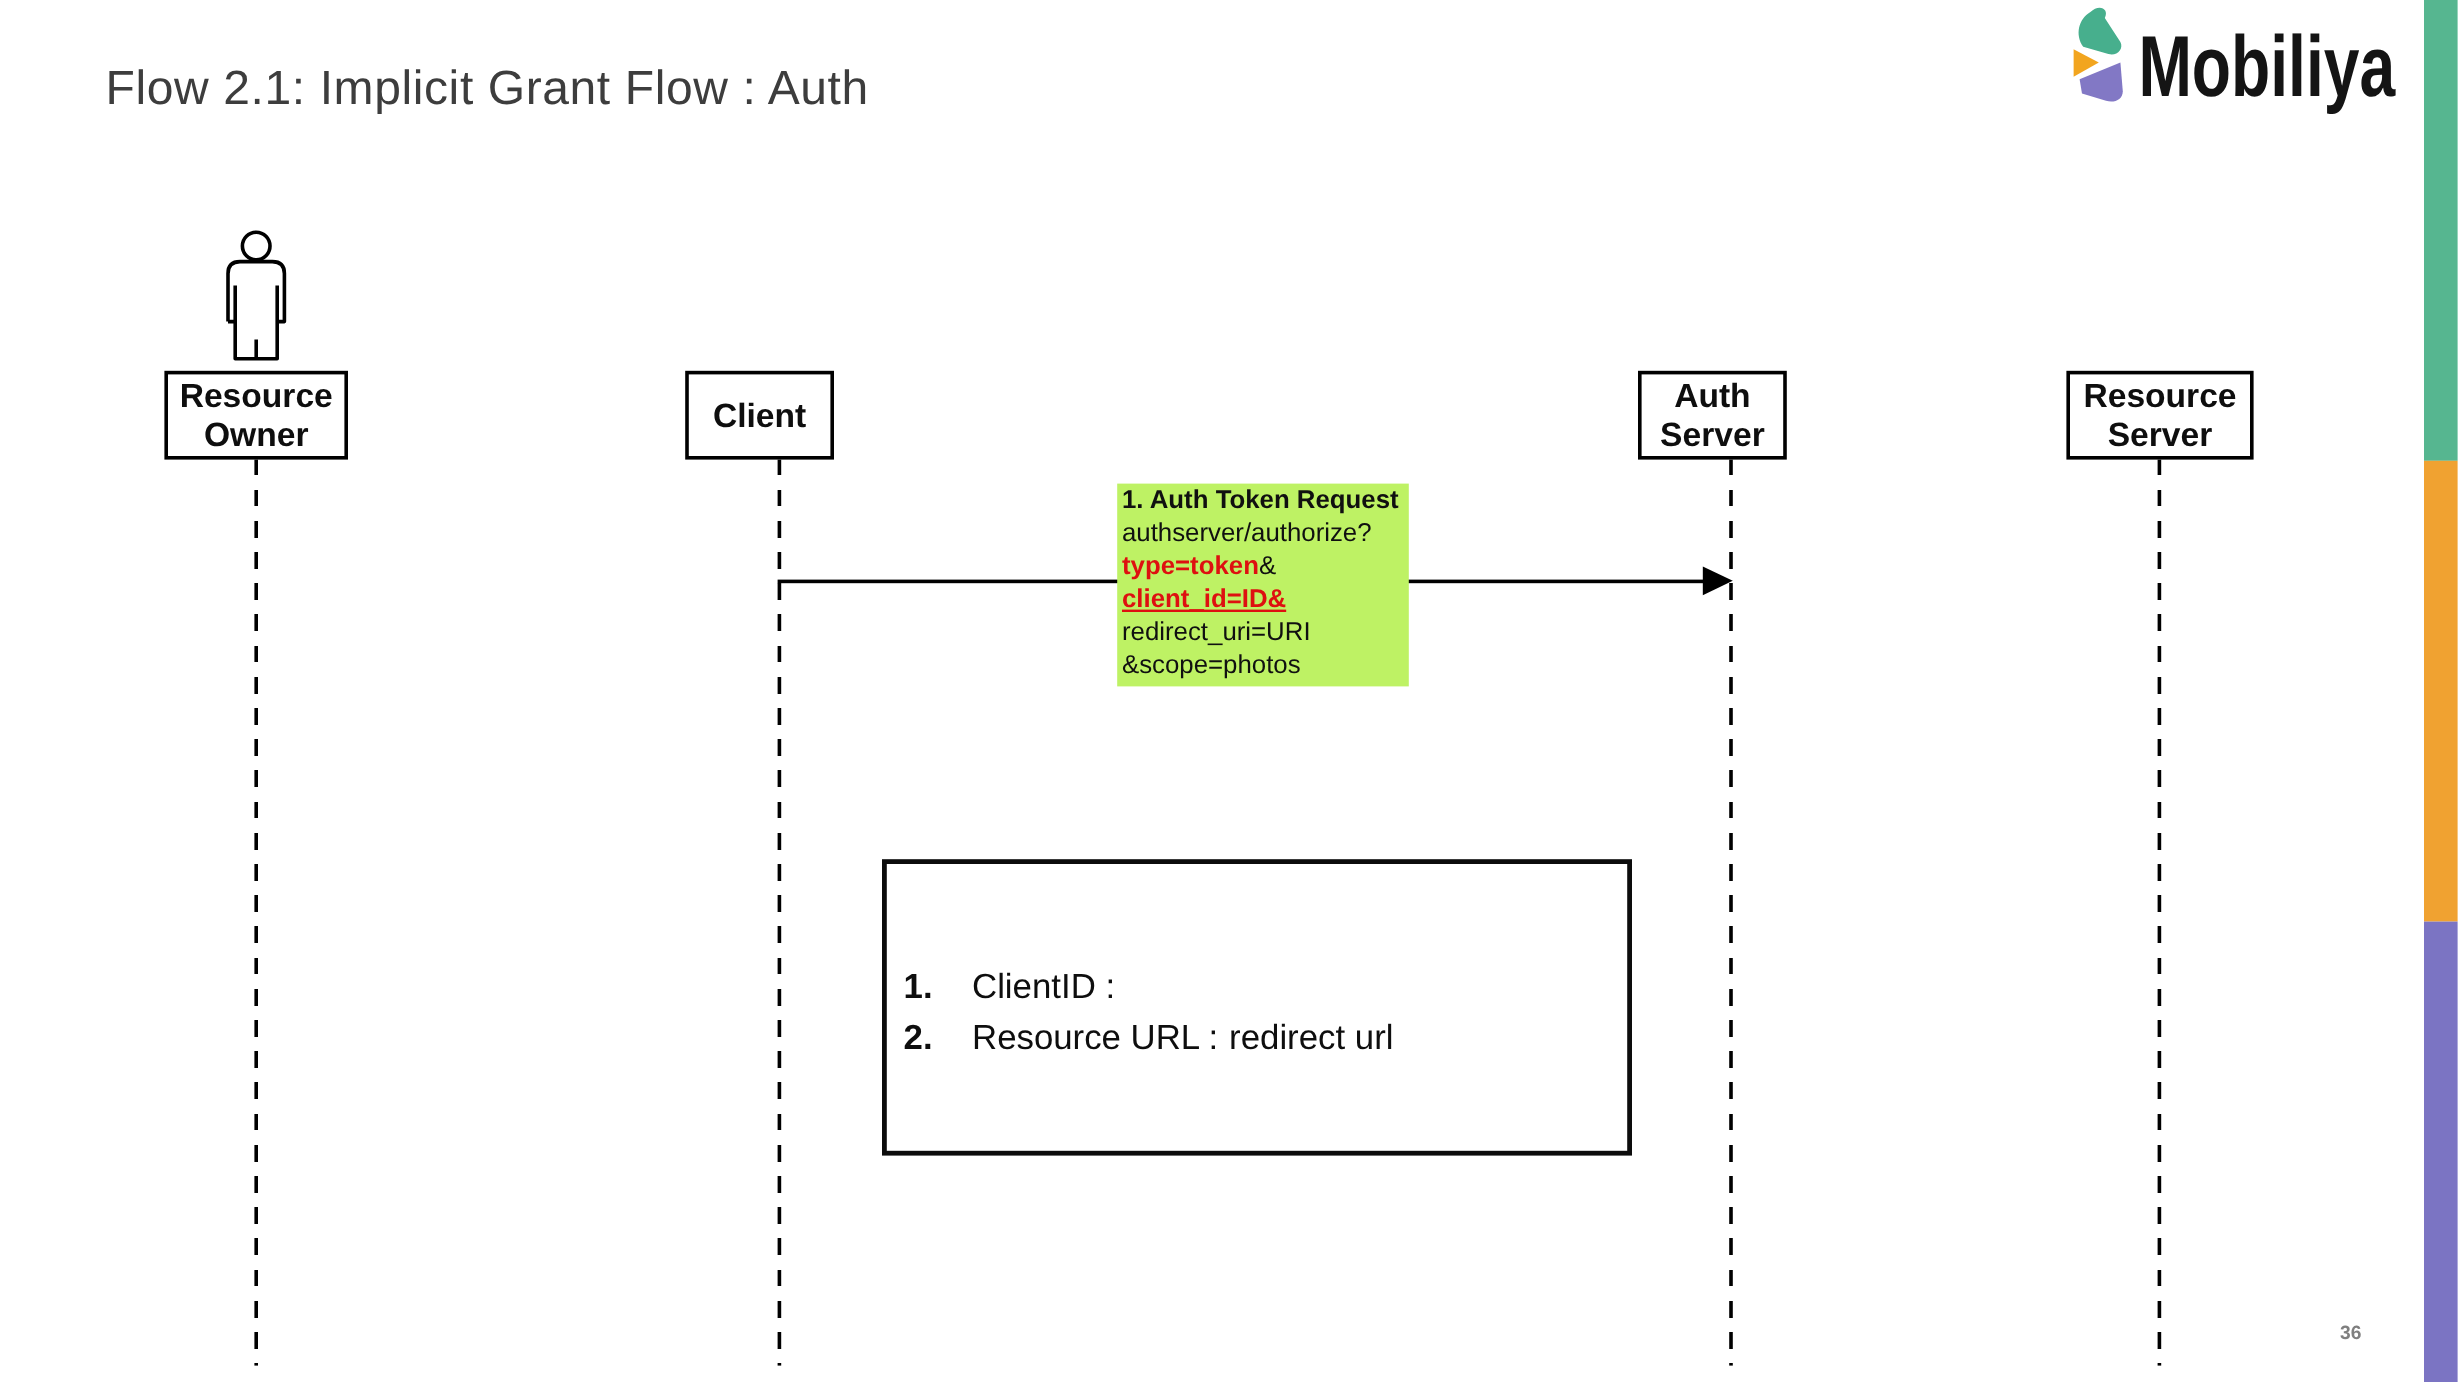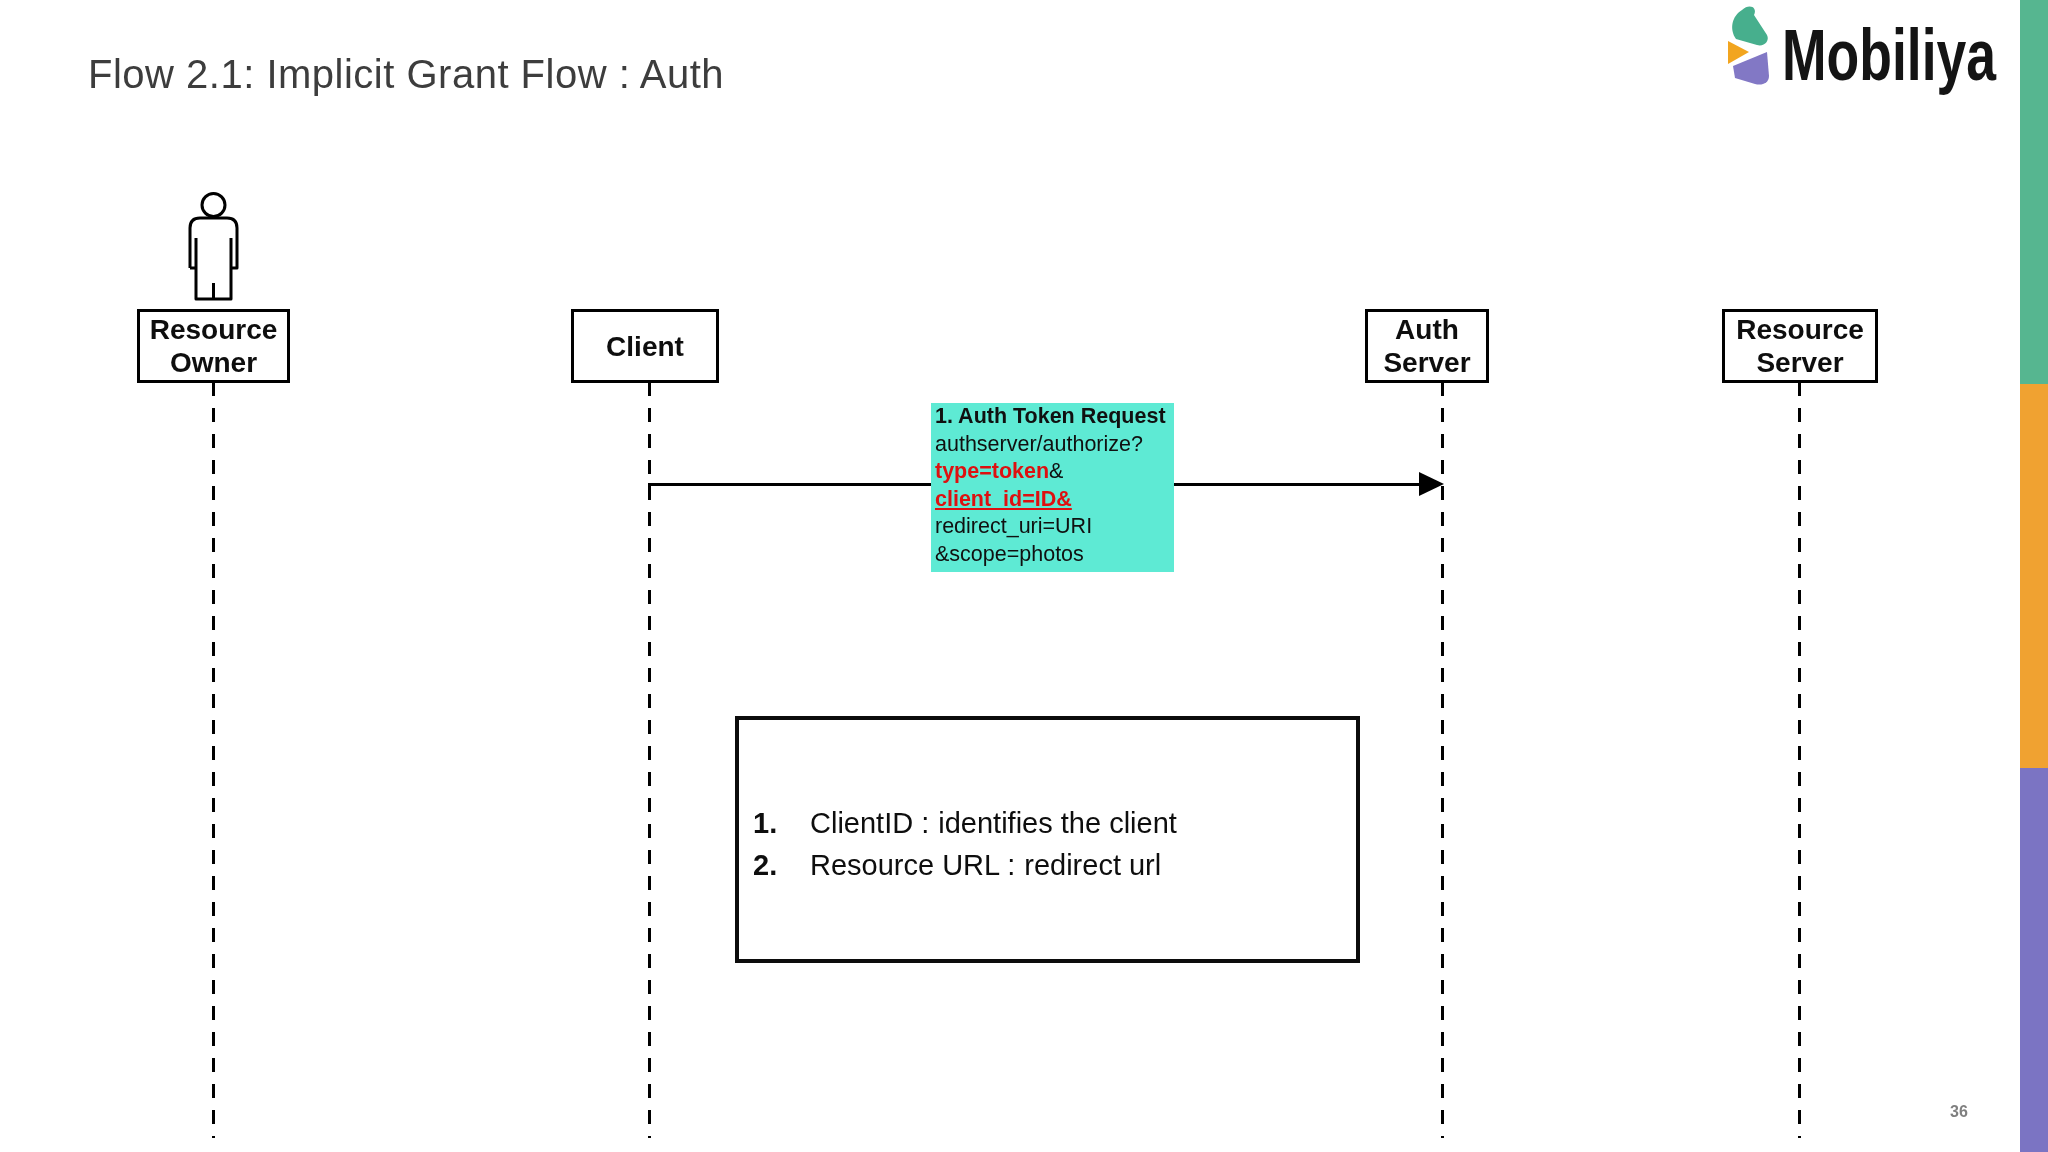--- a/index.html
+++ b/index.html
@@ -21,39 +21,39 @@
   
   .lifeline-box{
     position:absolute;top:309px;height:74px;box-sizing:border-box;
     background:#fff;border:3px solid #000;
     display:flex;flex-direction:column;align-items:center;justify-content:center;
     font-weight:bold;font-size:28px;line-height:33px;color:#0e0e0e;text-align:center;
     z-index:3;
   }
   .lifeline-box span:empty{display:none;}
   .box-ro{left:137px;width:153px;}
-  .box-client{left:571px;width:148px;}
+  .box-client{left:571px;width:124px;}
   .box-auth{left:1365px;width:124px;}
   .box-rs{left:1722px;width:156px;}
   
   .lifeline{
     position:absolute;top:382px;height:756px;width:3px;
     background:repeating-linear-gradient(to bottom,#000 0 14px,transparent 14px 26px);
     z-index:0;
   }
   .ll-ro{left:212px;} .ll-client{left:648px;} .ll-auth{left:1441px;} .ll-rs{left:1798px;}
   
   .msg-line{position:absolute;left:648px;top:483px;width:772px;height:3px;background:#000;z-index:1;}
   .msg-arrowhead{
     position:absolute;left:1419px;top:472px;width:0;height:0;z-index:1;
     border-left:25px solid #000;border-top:12.5px solid transparent;border-bottom:12.5px solid transparent;
   }
   
   .msg-text{
-    position:absolute;left:931px;top:403px;z-index:2;background:#5eead4;
+    position:absolute;left:931px;top:403px;z-index:2;background:#bef264;
     font-size:21.5px;line-height:27.5px;color:#101010;padding:0 8px 4px 4px;white-space:nowrap;
   }
   .msg-text .b{font-weight:bold;}
   .msg-text .red{font-weight:bold;}
   
   .note-box{
     position:absolute;left:735px;top:716px;width:625px;height:247px;
     box-sizing:border-box;border:4px solid #0c0c0c;background:#fff;z-index:2;
     padding:82px 10px 0 14px;
   }
@@ -118,21 +118,20 @@
   <div><span class="red" style="color: rgb(222, 16, 16);">type=token</span><span>&amp;</span></div>
   <div class="red" style="color: rgb(222, 16, 16); text-decoration: underline;">client_id=ID&amp;</div>
   <div>redirect_uri=URI</div>
   <div>&amp;scope=photos</div>
 </div>
 
 <div class="note-box">
   <div class="note-item">
     <span class="note-num">1.</span>
     <span class="note-label">ClientID :</span>
-    <span class="note-text">identifies the client</span>
   </div>
   <div class="note-item">
     <span class="note-num">2.</span>
     <span class="note-label">Resource URL :</span>
     <span class="note-text">redirect url</span>
   </div>
 </div>
 
 <div class="page-number" style="color: rgb(127, 127, 127);">36</div>
 

